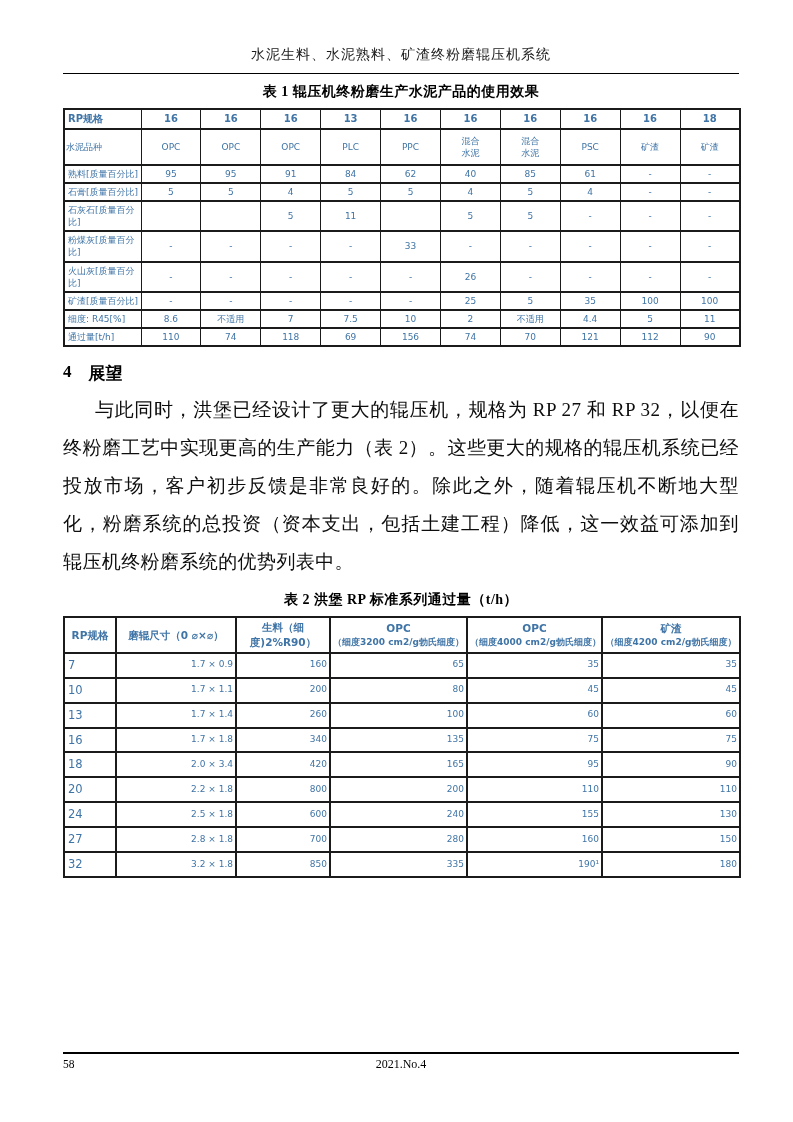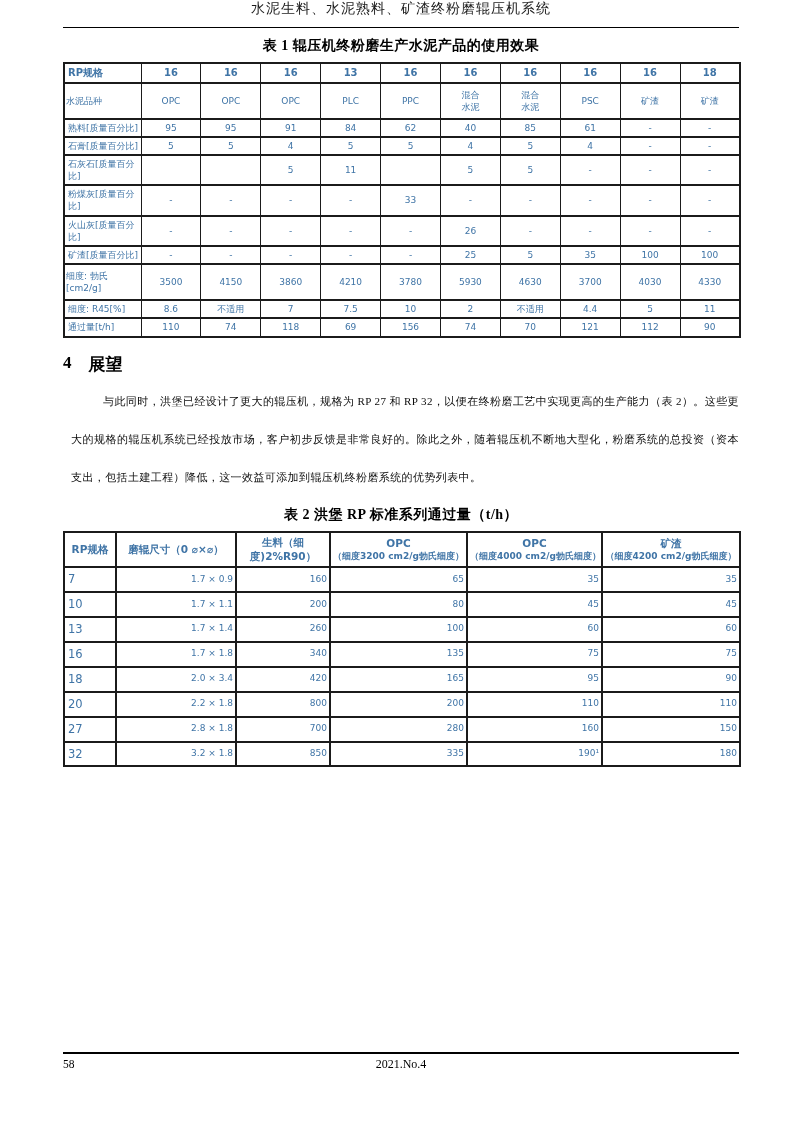--- a/index.html
+++ b/index.html
@@ -2,21 +2,21 @@
 <html><head>
 <meta charset="utf-8">
 <style>
   html,body{margin:0;padding:0;}
   body{
     width:793px;height:1122px;background:#ffffff;position:relative;
     font-family:"Liberation Serif", serif;color:#111;overflow:hidden;
   }
   .content{position:absolute;left:63px;width:676px;top:0;}
   .running-header{
-    text-align:center;font-size:14px;letter-spacing:1px;color:#1a1a1a;
+    padding-top:46px;text-align:center;font-size:14px;letter-spacing:1px;color:#1a1a1a;
   }
   .header-rule{border:none;border-top:1.6px solid #000;margin:9px 0 0 0;}
   .table-caption{
     text-align:center;font-weight:700;font-size:14px;color:#000;
     margin:9px 0 7px 0;letter-spacing:0.5px;
   }
   
   table{border-collapse:collapse;table-layout:fixed;width:676px;}
   .t1{font-family:"DejaVu Sans", sans-serif;font-size:9px;color:#3f74a6;border:2px solid #1b1b1b;}
   .t1 td{
@@ -32,21 +32,21 @@
   .t2 th{font-weight:700;text-align:center;}
   .t2 th .l1{font-size:10.5px;line-height:1.4;}
   .t2 th .l2{font-size:9px;font-weight:700;line-height:1.4;white-space:nowrap;}
   .t2 td{text-align:right;font-size:9px;line-height:1.3;padding:4px 2px;}
   .t2 td.rp{text-align:left;font-size:11.5px;padding-left:3px;}
   
   .section-heading{
     margin-top:15px;font-size:17px;font-weight:700;color:#000;display:flex;gap:17px;
   }
   .body-paragraph{
-    margin:6px 0 0 8px;font-size:11px;line-height:38px;text-align:justify;
+    margin:6px 0 0 0;font-size:19px;line-height:38px;text-align:justify;
     text-indent:32px;color:#0d0d0d;letter-spacing:0.4px;
   }
   
   .footer-rule{position:absolute;left:63px;width:676px;top:1052px;border:none;border-top:2.5px solid #000;margin:0;}
   .footer-page{position:absolute;left:63px;width:676px;top:1058px;text-align:left;font-size:11.5px;color:#000;}
   .footer-issue{position:absolute;left:63px;width:676px;top:1057px;text-align:center;font-size:12px;color:#000;}
 </style>
 </head>
 <body>
 
@@ -162,33 +162,20 @@
           <td>-</td>
           <td>-</td>
           <td>-</td>
           <td>-</td>
           <td>25</td>
           <td>5</td>
           <td>35</td>
           <td>100</td>
           <td>100</td>
         </tr>
-        <tr class=" tall">
-          <td class="lbl">细度: 勃氏[cm2/g]</td>
-          <td>3500</td>
-          <td>4150</td>
-          <td>3860</td>
-          <td>4210</td>
-          <td>3780</td>
-          <td>5930</td>
-          <td>4630</td>
-          <td>3700</td>
-          <td>4030</td>
-          <td>4330</td>
-        </tr>
         <tr>
           <td class="lbl">细度: R45[%]</td>
           <td>8.6</td>
           <td>不适用</td>
           <td>7</td>
           <td>7.5</td>
           <td>10</td>
           <td>2</td>
           <td>不适用</td>
           <td>4.4</td>
@@ -297,20 +284,28 @@
         </tr>
         <tr>
           <td class="rp">20</td>
           <td>2.2 × 1.8</td>
           <td>800</td>
           <td>200</td>
           <td>110</td>
           <td>110</td>
         </tr>
         <tr>
+          <td class="rp">24</td>
+          <td>2.5 × 1.8</td>
+          <td>600</td>
+          <td>240</td>
+          <td>155</td>
+          <td>130</td>
+        </tr>
+        <tr>
           <td class="rp">27</td>
           <td>2.8 × 1.8</td>
           <td>700</td>
           <td>280</td>
           <td>160</td>
           <td>150</td>
         </tr>
         <tr>
           <td class="rp">32</td>
           <td>3.2 × 1.8</td>

